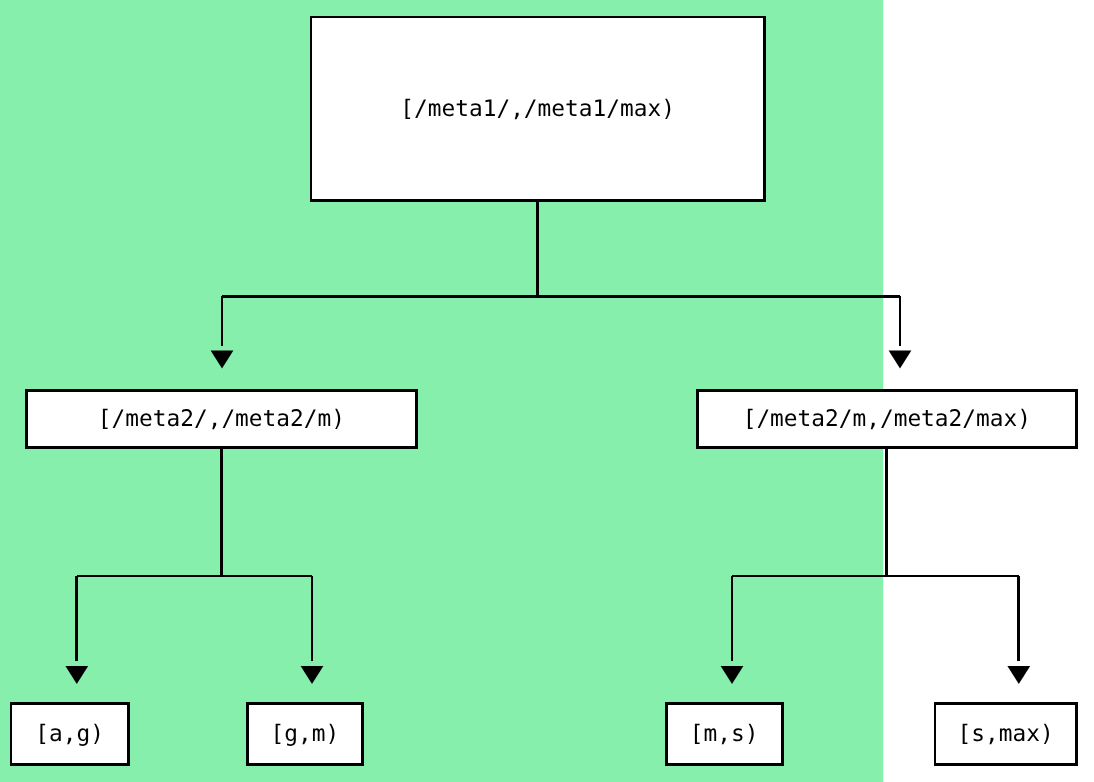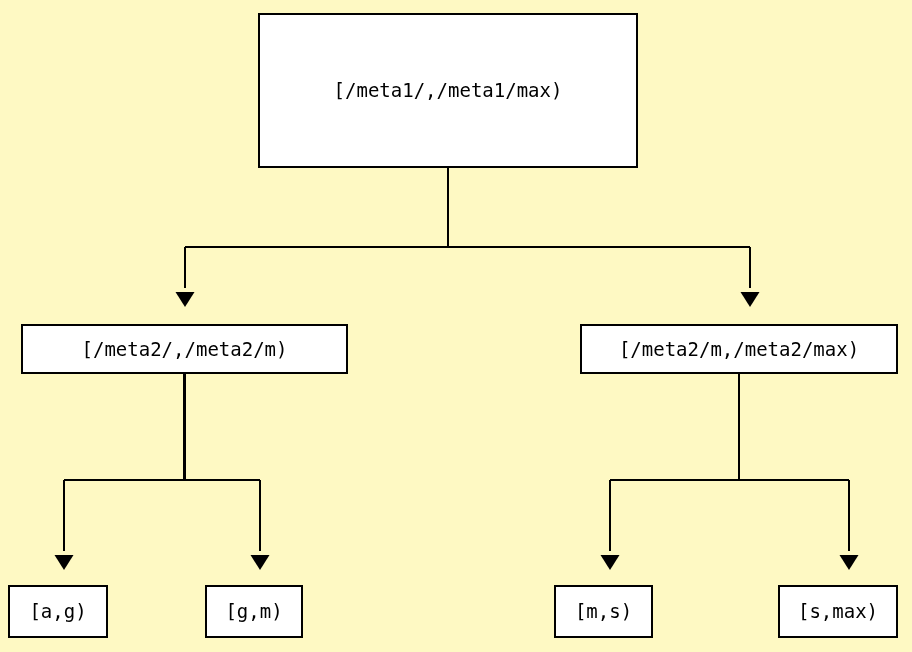--- a/index.html
+++ b/index.html
@@ -8,23 +8,23 @@
     background: #ffffff;
   }
   body {
     width: 912px;
     height: 652px;
     font-family: "DejaVu Sans Mono", "Liberation Mono", monospace;
     overflow: hidden;
   }
   #diagram-root {
     position: relative;
-    width: 912px;
+    width: 736px;
     height: 652px;
-    background: #fef9c3;
+    background: #86efac;
   }
   svg#tree-svg {
     position: absolute;
     left: 0;
     top: 0;
     width: 912px;
     height: 652px;
     display: block;
   }
   .node-box {

